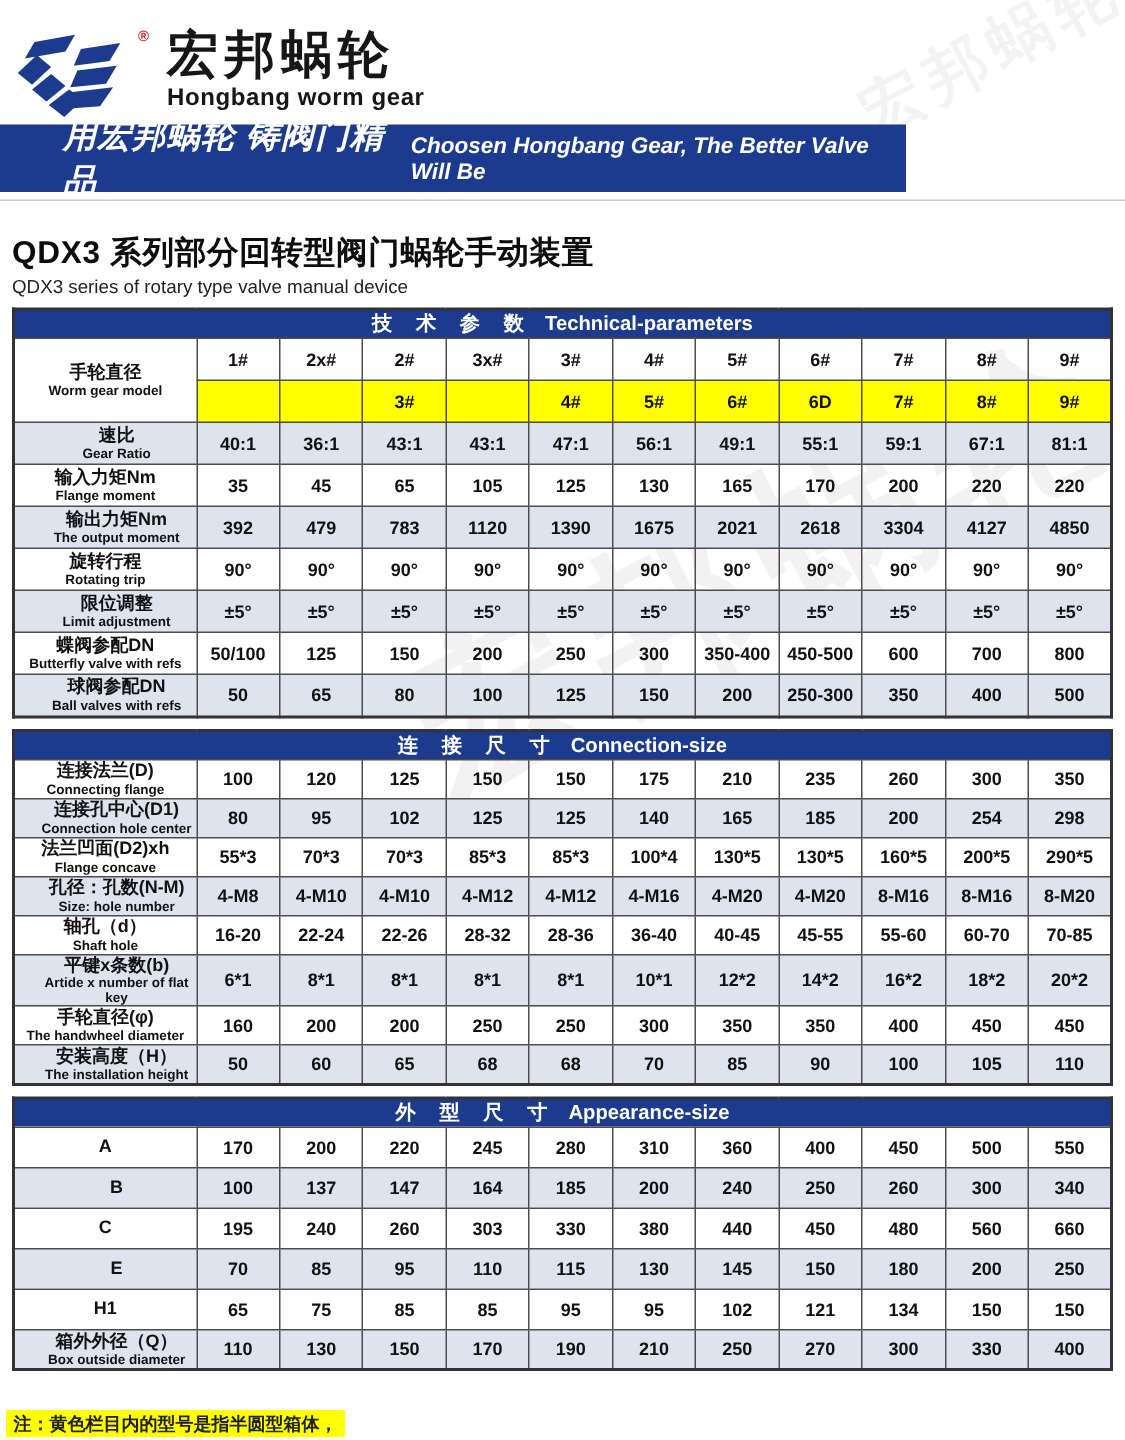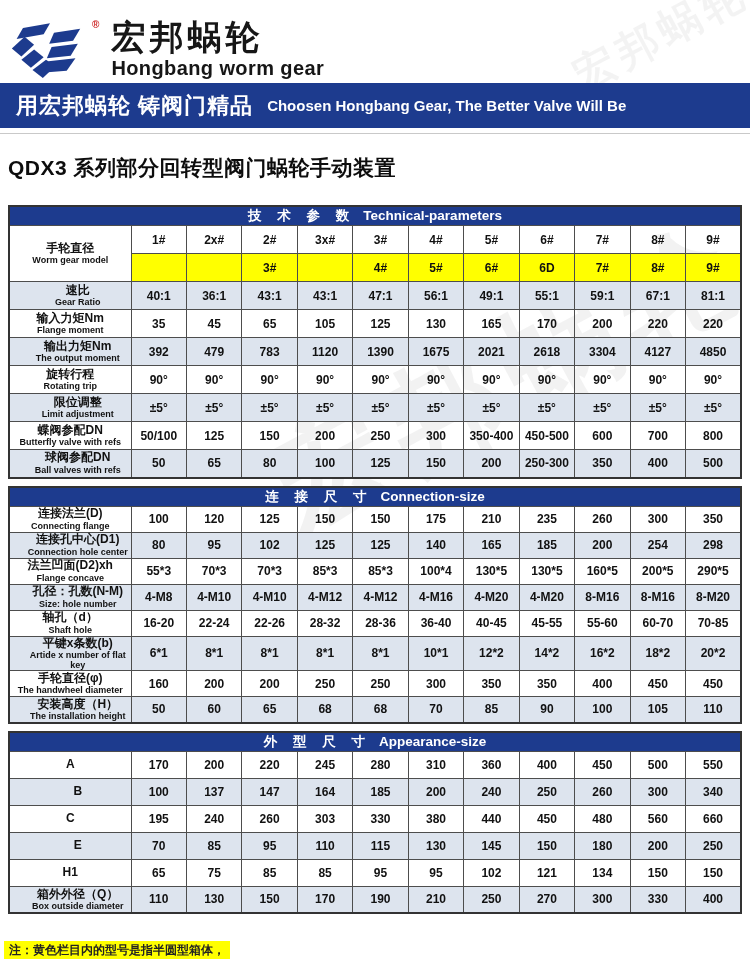--- a/index.html
+++ b/index.html
@@ -12,25 +12,25 @@
     width:750px;height:960px;position:relative;overflow:hidden;
     background:#ffffff;color:var(--ink);
     font-family:"Liberation Sans","DejaVu Sans",sans-serif;
   }
   
   .logo-row{position:absolute;top:20px;left:10px;display:flex;align-items:flex-start;}
   .logo-svg{width:80px;height:62px;flex:0 0 auto;}
   .reg{color:var(--accent-red);font-size:10px;font-weight:bold;margin:0 0 0 2px;line-height:1;}
   .brand{margin-left:12px;}
   .brand-cn{font-size:34px;font-weight:900;letter-spacing:4px;line-height:1.05;color:#161616;}
-  .brand-en{font-size:20px;font-weight:700;letter-spacing:.4px;color:#161616;margin-top:1px;}
+  .brand-en{font-size:16px;font-weight:700;letter-spacing:.4px;color:#161616;margin-top:1px;}
   
   .banner{
-    position:absolute;top:83px;left:0;width:750px;height:45px;background:var(--navy);
-    display:flex;align-items:center;padding-left:16px;color:#fff;
+    position:absolute;top:83px;left:0;width:604px;height:45px;background:var(--navy);
+    display:flex;align-items:center;padding-left:42px;color:#fff;font-style:italic;
   }
   .banner-cn{font-size:22px;font-weight:900;letter-spacing:1px;}
   .banner-en{font-size:15px;font-weight:600;margin-left:14px;}
   .hairline{position:absolute;top:133px;left:0;width:750px;height:1px;background:#c9c9c9;}
   
   .title-block{position:absolute;top:154px;left:8px;}
   .page-title{font-size:21px;font-weight:900;color:#0d0d0d;letter-spacing:.5px;}
   .page-subtitle{font-size:12.5px;font-weight:400;color:#222;margin-top:2px;}
   
   #tables{position:absolute;top:205px;left:8px;width:734px;}
@@ -92,20 +92,21 @@
 </div>
 
 <div class="banner">
   <span class="banner-cn">用宏邦蜗轮 铸阀门精品</span>
   <span class="banner-en">Choosen Hongbang Gear, The Better Valve Will Be</span>
 </div>
 <div class="hairline"></div>
 
 <div class="title-block">
   <div class="page-title">QDX3 系列部分回转型阀门蜗轮手动装置</div>
+  <div class="page-subtitle">QDX3 series of rotary type valve manual device</div>
 </div>
 
 <div id="tables">
     <table class="spec-table t-technical">
       <colgroup>
         <col class="label-col">
         <col>
         <col>
         <col>
         <col>

